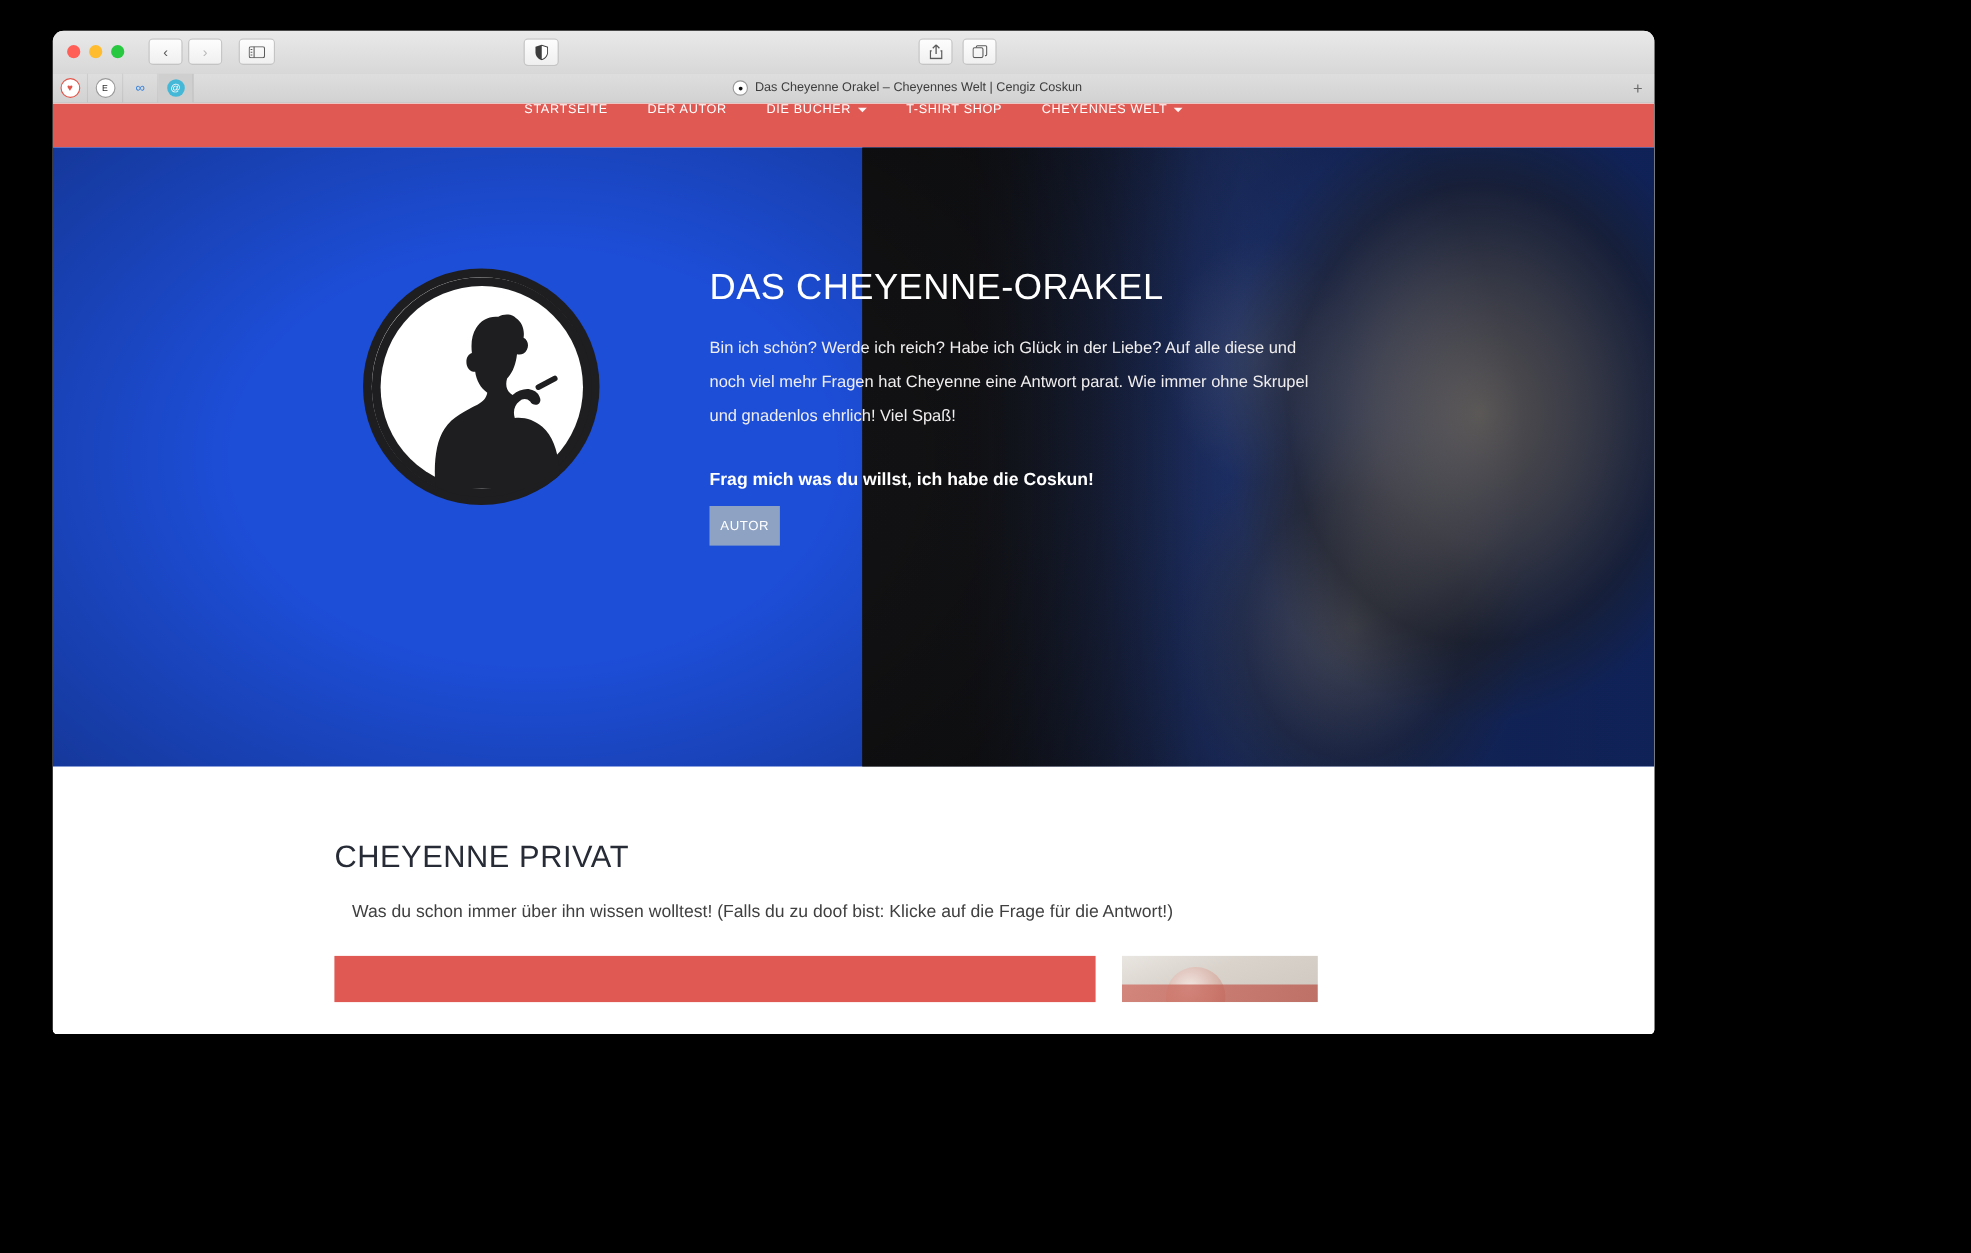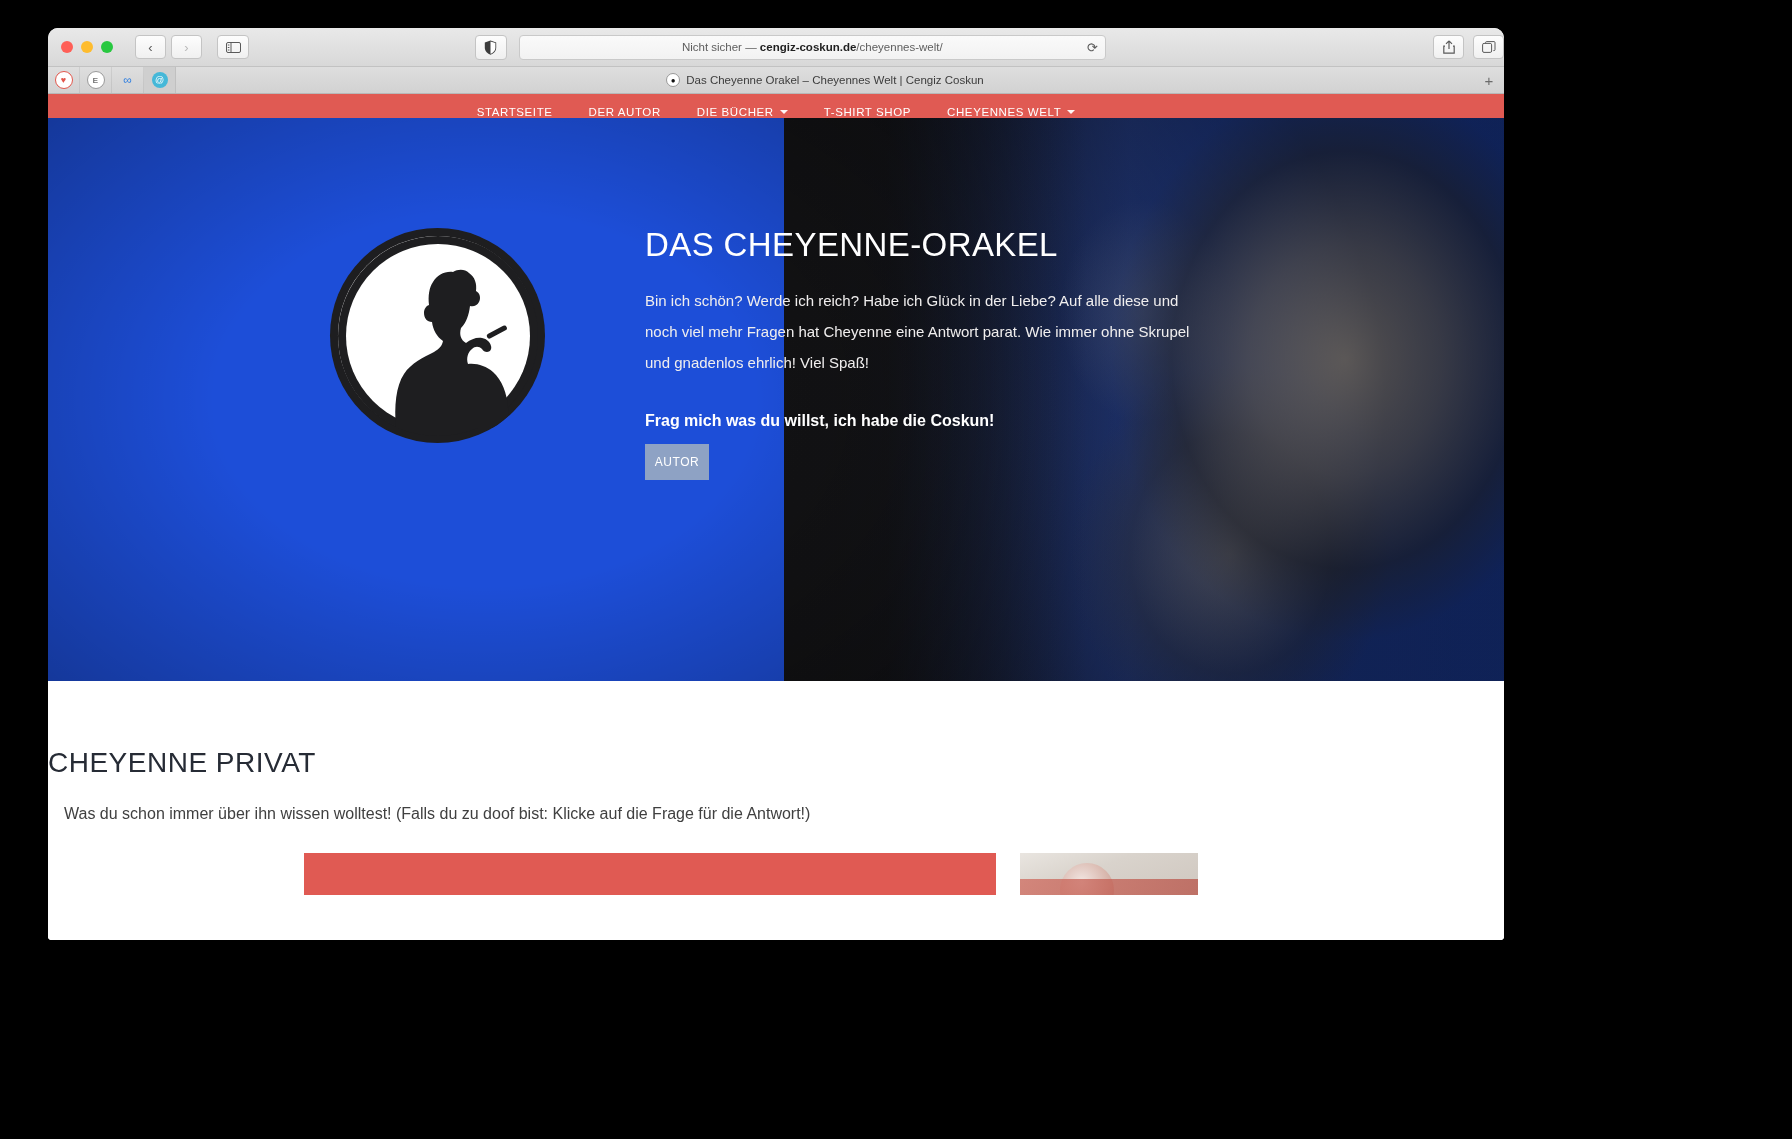--- a/index.html
+++ b/index.html
@@ -144,24 +144,24 @@
   .viewport {
     position: relative;
     width: 1456px;
     height: 848px;
     overflow: hidden;
     background: #fff;
   }
 
   
   .sitenav {
-    height: 24px;
+    height: 40px;
     background: #e05a53;
     display: flex;
-    align-items: flex-end;
+    align-items: flex-start;
     justify-content: center;
     gap: 0;
   }
   .navitem {
     color: #ffffff;
     font-size: 11.5px;
     letter-spacing: 0.6px;
     padding: 0 18px;
     display: flex;
     align-items: center;
@@ -293,20 +293,21 @@
   }
 
   
   .section {
     background: #ffffff;
     padding: 66px 0 0 0;
     position: relative;
     height: 215px;
   }
   .sec-inner {
+    padding-left: 256px;
     padding-right: 40px;
   }
   .sec-h2 {
     font-size: 28px;
     font-weight: 400;
     letter-spacing: 0.5px;
     color: #262b35;
     margin: 0 0 26px 0;
   }
   .sec-p {
@@ -391,28 +392,20 @@
       </div>
 
       <div class="addr-shield">
         <svg width="13" height="15" viewBox="0 0 13 15">
           <path d="M6.5 0.6 L12.2 2.6 v5 c0 4-3 6.3-5.7 7.2 C3.8 13.9 0.8 11.6 0.8 7.6 v-5 Z" fill="#3c3c3c"></path>
           <path d="M6.5 0.6 L12.2 2.6 v5 c0 4-3 6.3-5.7 7.2 Z" fill="#ffffff" opacity="0.0"></path>
           <path d="M6.5 1.6 v12.1 c2.4-0.9 4.9-3 4.9-6.3 v-4.3 Z" fill="#ffffff"></path>
         </svg>
       </div>
 
-      <div class="addr-bar">
-        <span class="addr-text">
-          <span>Nicht sicher</span>
-          <span>—</span>
-          <span class="host">cengiz-coskun.de</span><span>/cheyennes-welt/</span>
-        </span>
-        <span class="reload">⟳</span>
-      </div>
 
       <div class="right-btns">
         <div class="tb-btn">
           <svg width="12" height="14" viewBox="0 0 12 14">
             <path d="M6 0.8 L9 3.8 M6 0.8 L3 3.8 M6 0.8 V9" stroke="#5a5a5a" fill="none" stroke-width="1.2"></path>
             <path d="M2 6.2 H0.8 V13.2 H11.2 V6.2 H10" stroke="#5a5a5a" fill="none" stroke-width="1.2"></path>
           </svg>
         </div>
         <div class="tb-btn">
           <svg width="14" height="12" viewBox="0 0 14 12">

